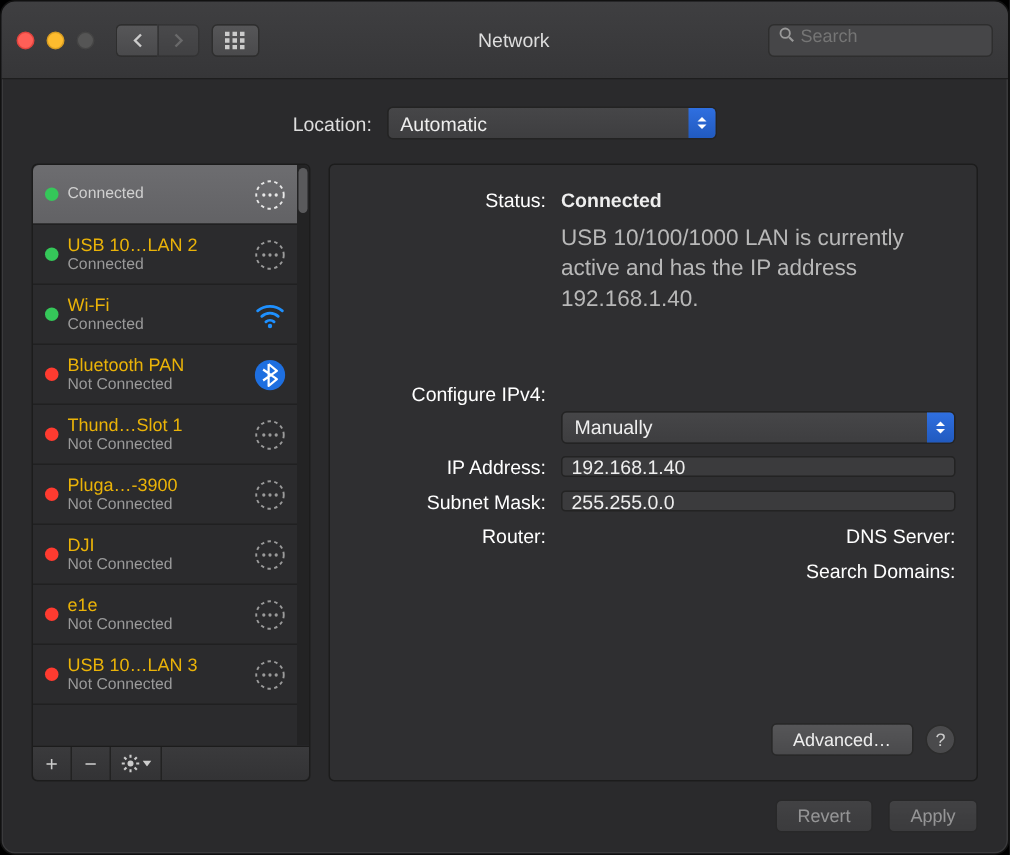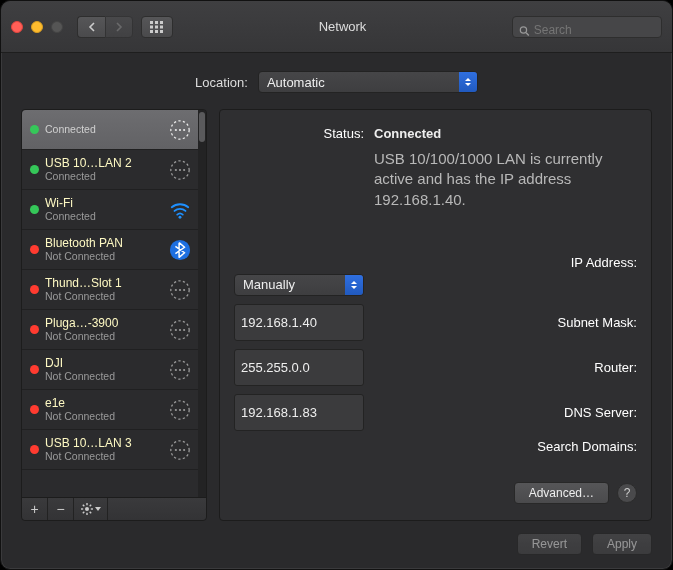--- a/index.html
+++ b/index.html
@@ -42,21 +42,21 @@
     color:#ccc; font-size:12px;
   }
   .tb-group { display:flex; }
   .tb-group .tb-btn:first-child{border-radius:4px 0 0 4px;border-right:0;}
   .tb-group .tb-btn:last-child{border-radius:0 4px 4px 0;}
   .title { flex:1; text-align:center; font-size:13px; color:#ddd; }
   .search {
     width: 150px; height: 22px;
     background: #464648;
     border: 1px solid #2e2e2e; border-radius: 4px;
-    display:flex; align-items:flex-end; padding:0 6px; gap:4px;
+    display:flex; align-items:flex-start; padding:0 6px; gap:4px;
     color:#999;
   }
   .search input {
     background:transparent;border:0;outline:0;color:#ddd;font-size:12px;width:100%;
   }
   .content { flex:1; display:flex; flex-direction:column; padding: 18px 20px 14px 20px; }
   .loc-row { display:flex; align-items:center; justify-content:center; gap:10px; margin-bottom:16px;}
   .loc-row label { color:#ddd; }
   .select {
     position:relative; height:22px;
@@ -82,40 +82,40 @@
   .list { flex:1; overflow:hidden; position:relative; border-bottom:1px solid #1c1c1c; border-radius:4px 4px 0 0;}
   .list-inner { position:absolute; inset:0 8px 0 0; }
   .scrollbar { position:absolute; right:0;top:0;bottom:0;width:8px; background:#232324;}
   .scrollbar .thumb { position:absolute; left:1px; width:6px; top:2px; height:30px; background:#5a5a5c; border-radius:3px;}
   .row { display:flex; align-items:center; height:40px; padding:0 6px 0 8px; gap:6px; border-bottom:1px solid #202021; cursor:default;}
   .row.selected { background: linear-gradient(#6d6d70,#626265); }
   .row .status { width:9px;height:9px;border-radius:50%; flex:none;}
   .row .status.green{background:#35c759;}
   .row .status.red{background:#ff3b30;}
   .row .txt { flex:1; line-height:1.15; overflow:hidden;}
-  .row .name { font-size:12px; color:#fef9c3; white-space:nowrap; overflow:hidden; text-overflow:ellipsis;}
+  .row .name { font-size:12px; color:#eab308; white-space:nowrap; overflow:hidden; text-overflow:ellipsis;}
   .row.selected .name{color:#fff;}
   .row .sub { font-size:10.5px; color:#9a9a9a;}
   .row.selected .sub{color:#d0d0d0;}
   .row .tech { width:24px;height:24px; display:flex;align-items:center;justify-content:center; flex:none; color:#999;}
   .row.selected .tech{color:#e8e8e8;}
   .svg-icn{width:22px;height:22px;}
   .sb-toolbar { height:22px; display:flex; align-items:stretch; background:linear-gradient(#3a3a3c,#333335); border-radius:0 0 4px 4px;}
   .sb-toolbar .tbx { width:26px; display:flex;align-items:center;justify-content:center;border-right:1px solid #222;color:#ccc;font-size:14px;}
   .main {
     flex:1; border:1px solid #1c1c1c; border-radius:4px;
     background:#2f2f31; padding:16px 14px; position:relative; display:flex;flex-direction:column;
   }
   .grid { display:grid; grid-template-columns: 130px 1fr; gap:8px 10px; align-items:center;}
   .grid .k { text-align:right; color:#ffffff; font-size:13px;}
   .grid .v { color:#eee;}
   .v-strong{font-weight:600;}
   .desc { grid-column:2; font-size:15px; color:#b8b8b8; line-height:1.35; margin-bottom:12px;}
   .field {
-    height:37px; background:#3b3b3d;
+    height:14px; background:#3b3b3d;
     border:1px solid #232323; border-radius:3px; padding:0 6px;
     display:flex; align-items:center; color:#eee;
   }
   .select.full { width:100%;margin-top:44px;}
   .main-footer { margin-top:auto; display:flex; justify-content:flex-end; gap:8px; align-items:center;}
   .btn {
     height:22px; padding:0 14px;
     background:linear-gradient(#565658,#4a4a4c);
     border:1px solid #282828; border-radius:4px;
     color:#eee; display:flex;align-items:center;justify-content:center; font-size:12px;
@@ -352,39 +352,37 @@
           </div>
         </div>
       </div>
 
       <div class="main">
         <div class="grid">
           <div class="k">Status:</div>
           <div class="v v-strong">Connected</div>
           <div class="desc">USB 10/100/1000 LAN is currently active and has the IP address 192.168.1.40.</div>
 
+          <div class="k">Configure IPv4:</div>
           <div class="select full">
             <span>Manually</span>
             <span class="endcap"></span>
           </div>
 
           <div class="k">IP Address:</div>
           <div class="field">
               <span>192.168.1.40</span>
             </div>
 
           <div class="k">Subnet Mask:</div>
           <div class="field">
               <span>255.255.0.0</span>
             </div>
 
           <div class="k">Router:</div>
-          <div class="field">
-              <span>192.168.1.83</span>
-            </div>
 
           <div class="k">DNS Server:</div>
           <div class="v"></div>
 
           <div class="k">Search Domains:</div>
           <div class="v"></div>
         </div>
 
         <div class="main-footer">
           <div class="btn">Advanced…</div>

